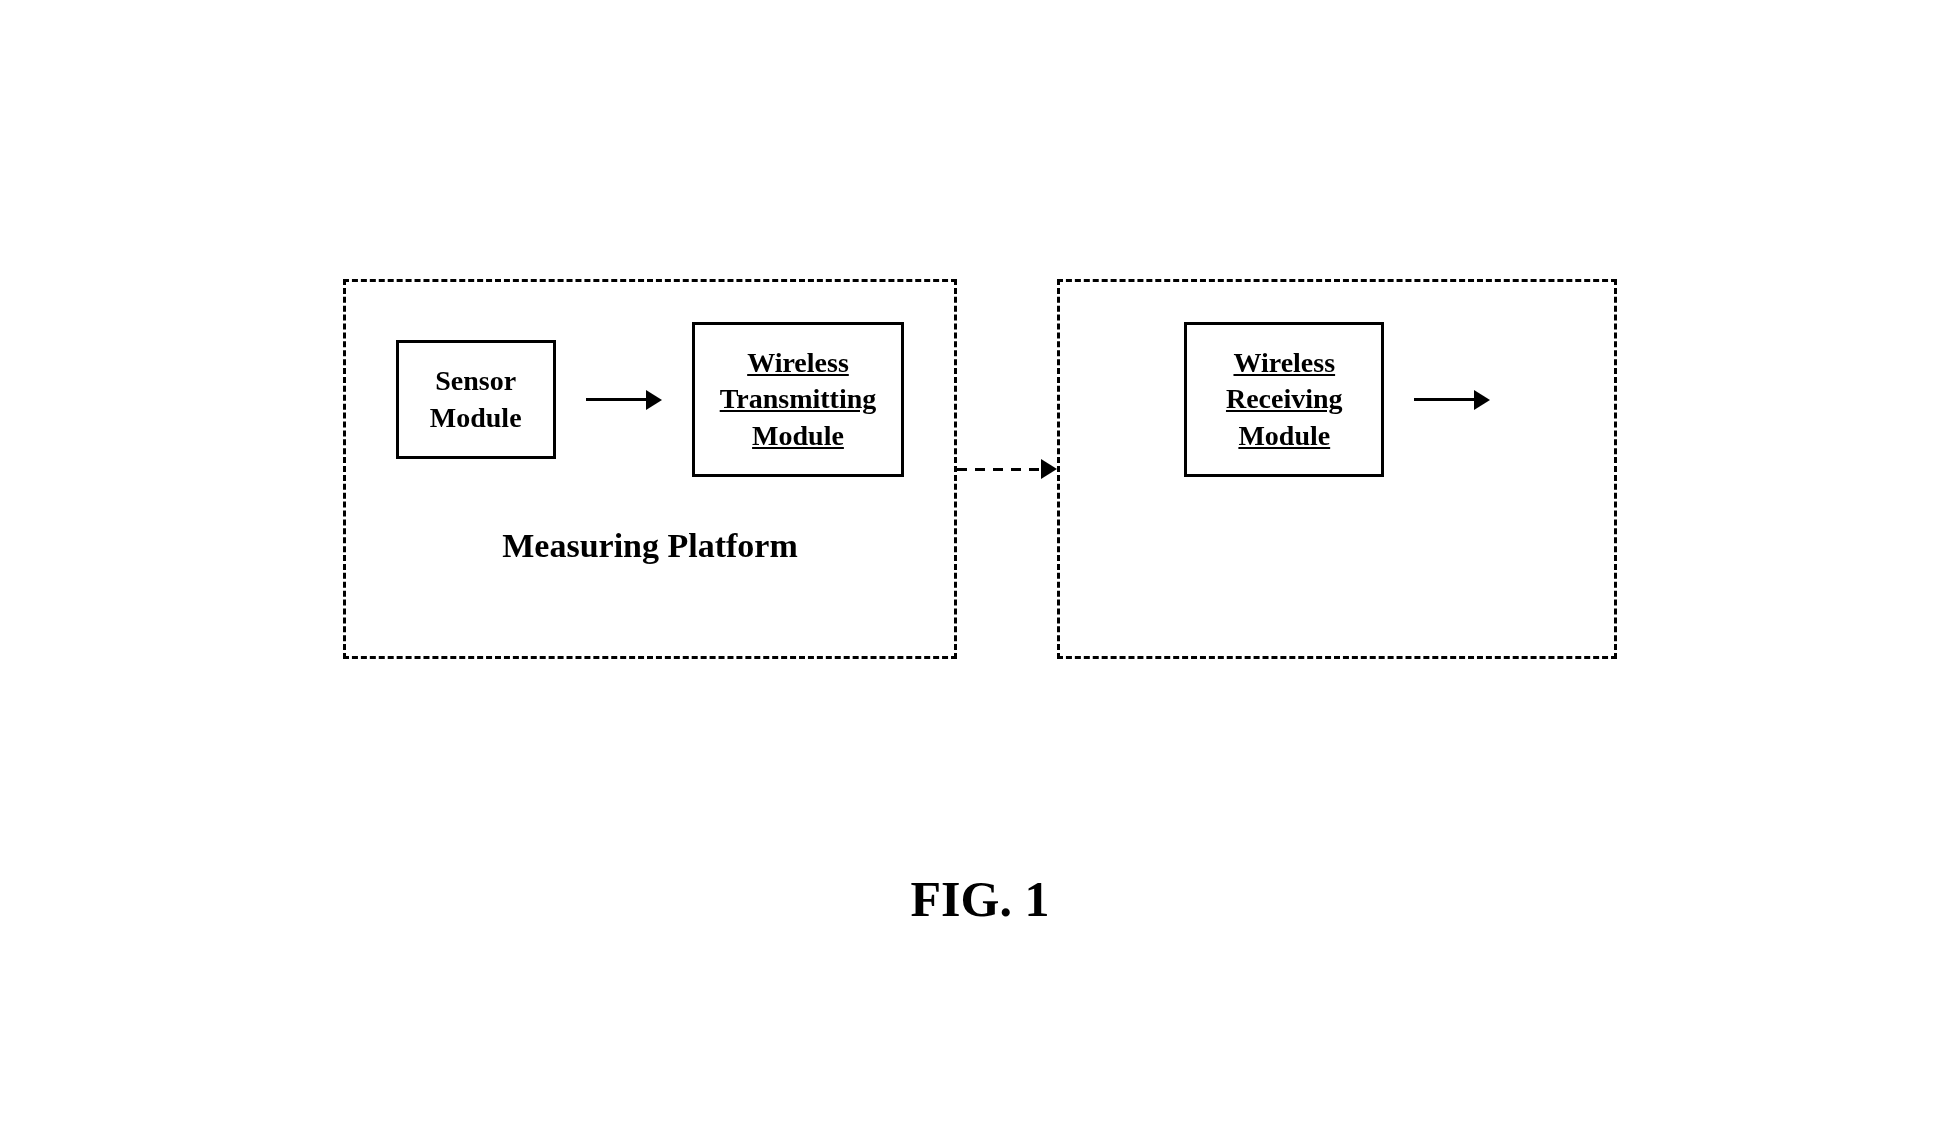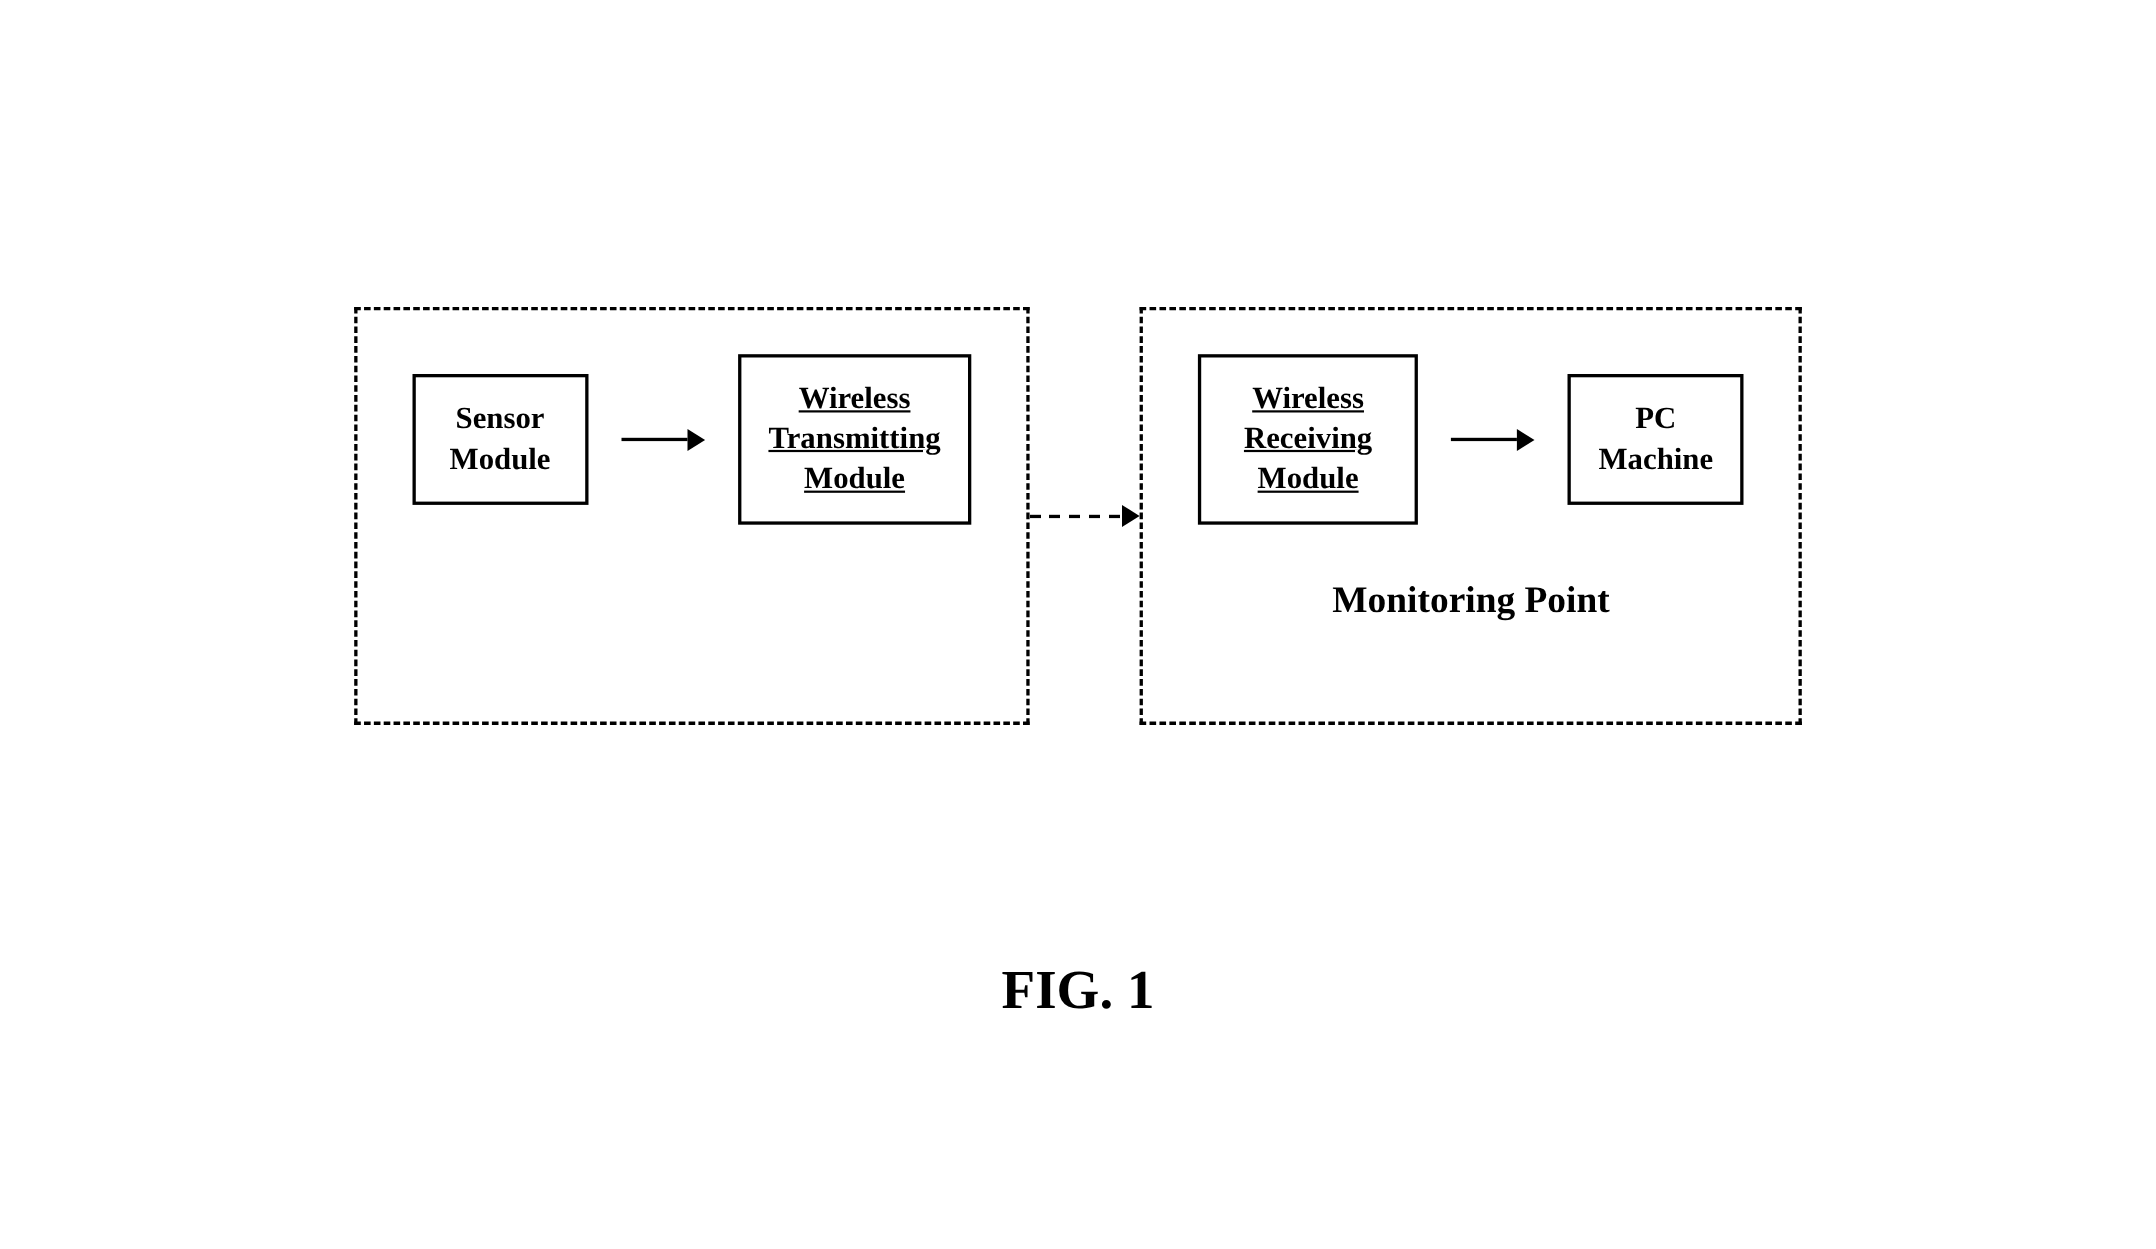--- a/index.html
+++ b/index.html
@@ -166,20 +166,21 @@
         <div class="arrow-solid">
           <div class="line"></div>
           <div class="head"></div>
         </div>
 
         <div class="module-box wide">
           <span>Wireless<br>Transmitting<br>Module</span>
         </div>
       </div>
 
+      <div class="box-label">Measuring Platform</div>
     </div>
 
     <div class="arrow-dashed-container">
       <div class="arrow-dashed">
         <div class="dline"></div>
         <div class="head"></div>
       </div>
     </div>
 
     <div class="dashed-box">
@@ -187,26 +188,22 @@
 
         <div class="module-box wide">
           <span>Wireless<br>Receiving<br>Module</span>
         </div>
 
         <div class="arrow-solid">
           <div class="line"></div>
           <div class="head"></div>
         </div>
 
-        <div class="module-box">
-          <span>PC<br>Machine</span>
-        </div>
       </div>
 
-      <div class="box-label">Monitoring Point</div>
     </div>
 
   </div>
 </div>
 
 <div class="fig-label-area">
   <span class="fig-label">FIG. 1</span>
 </div>
 
 </body></html>

